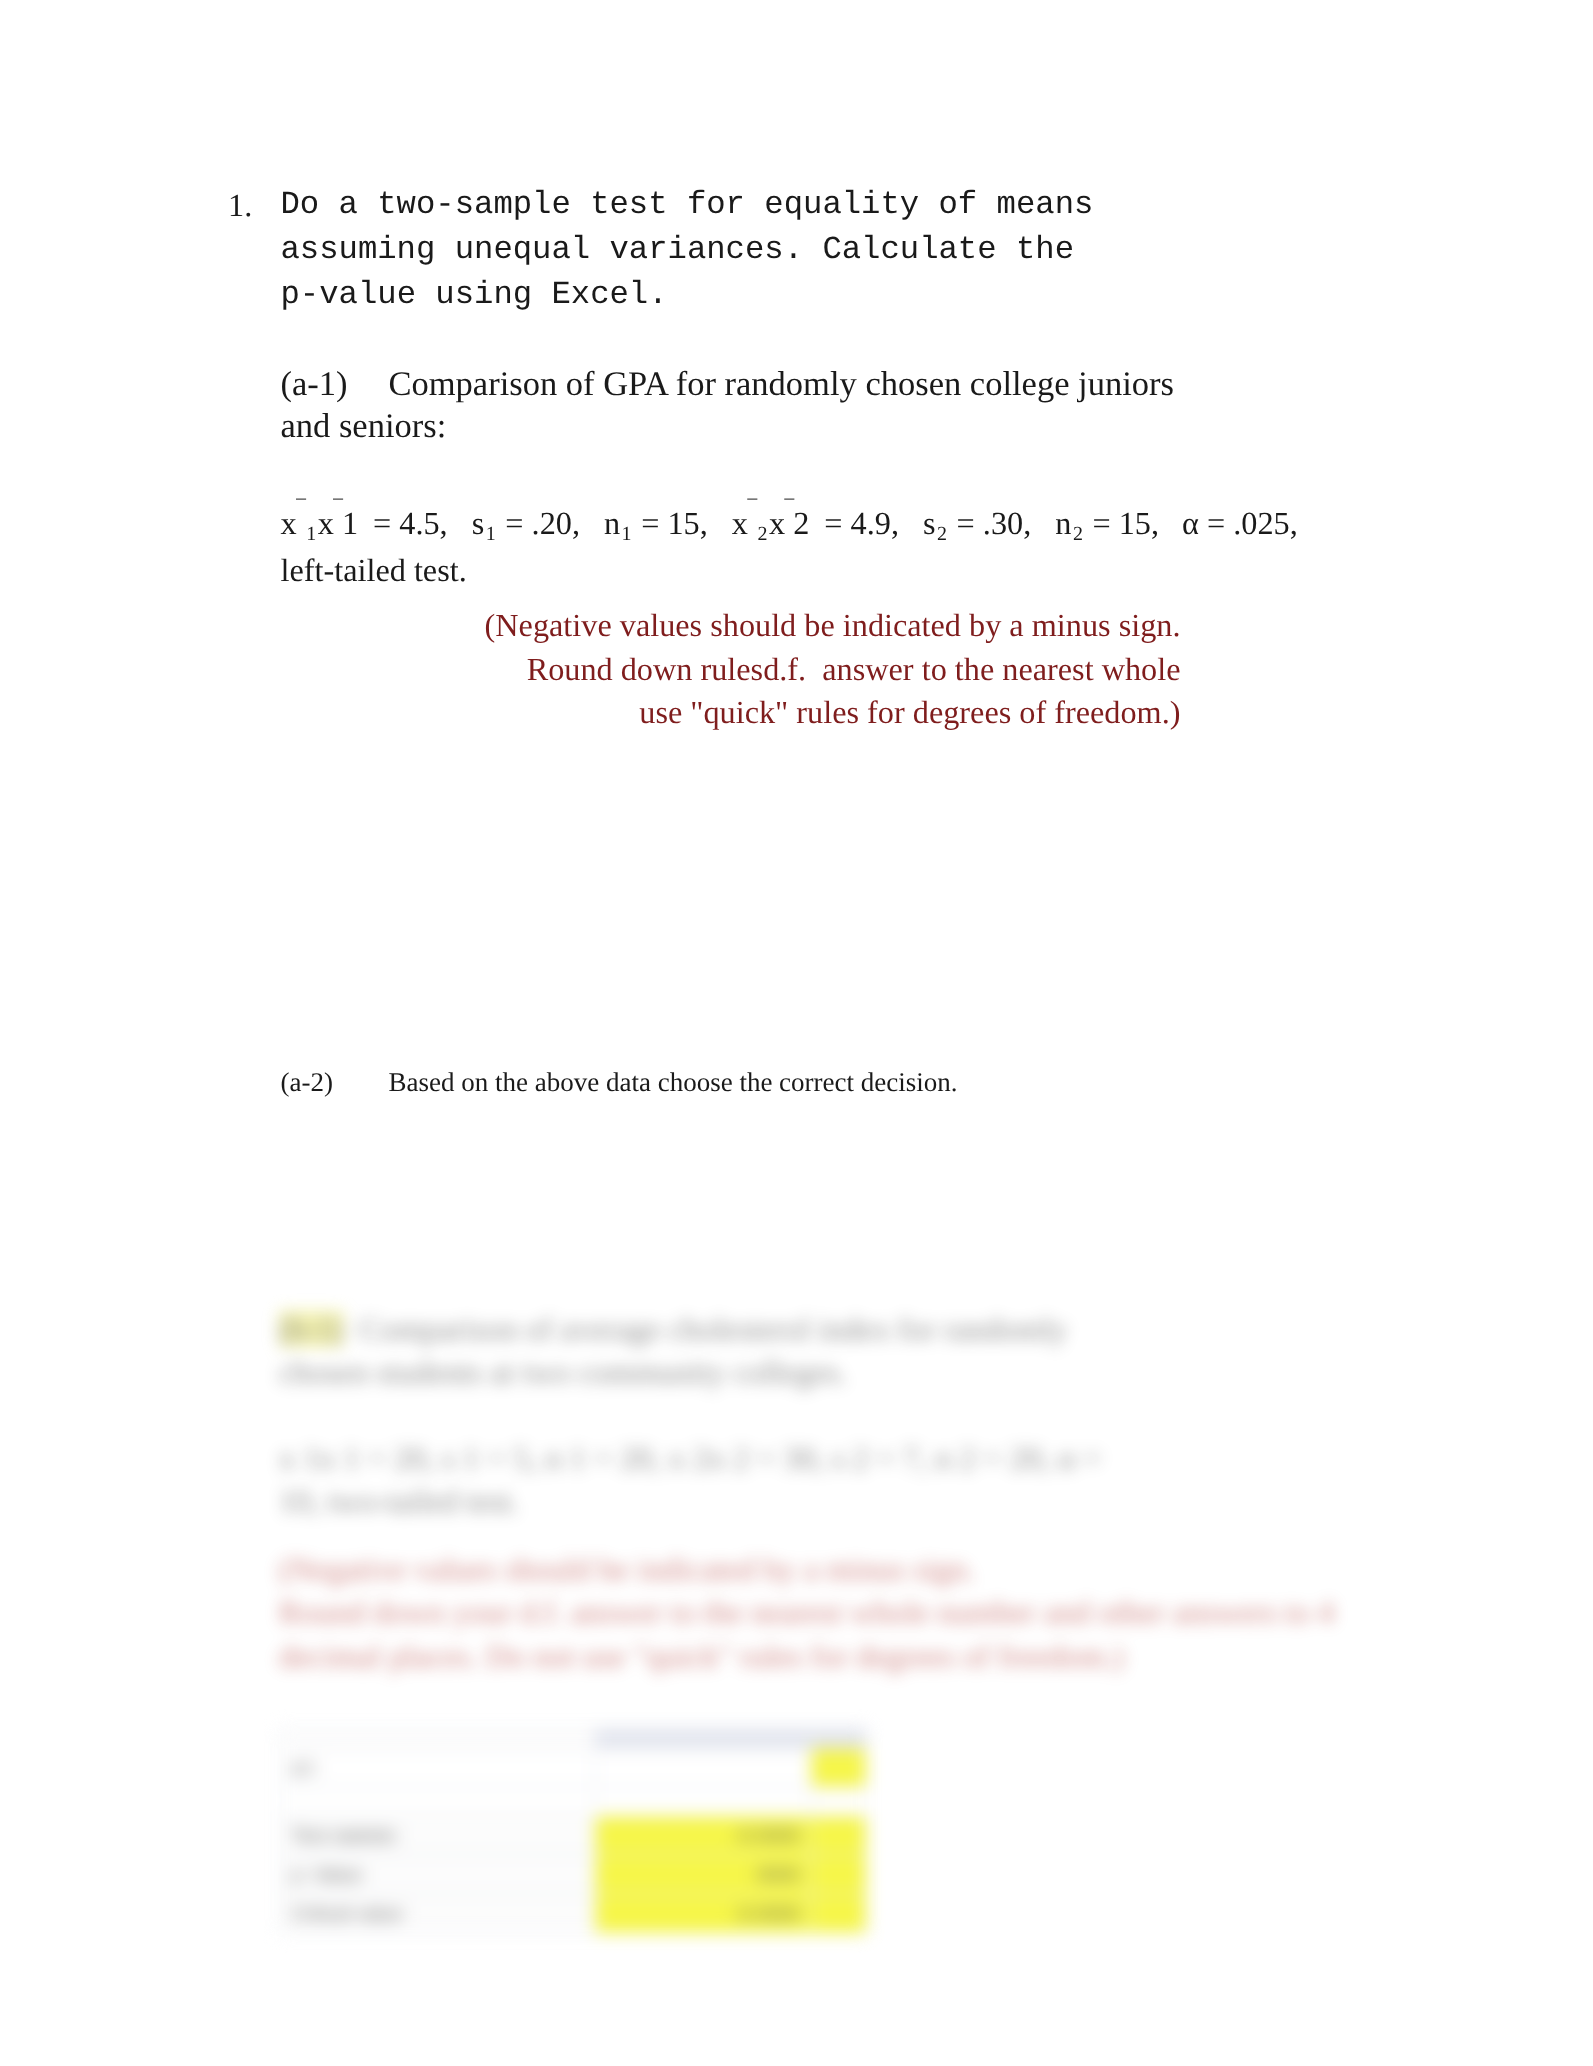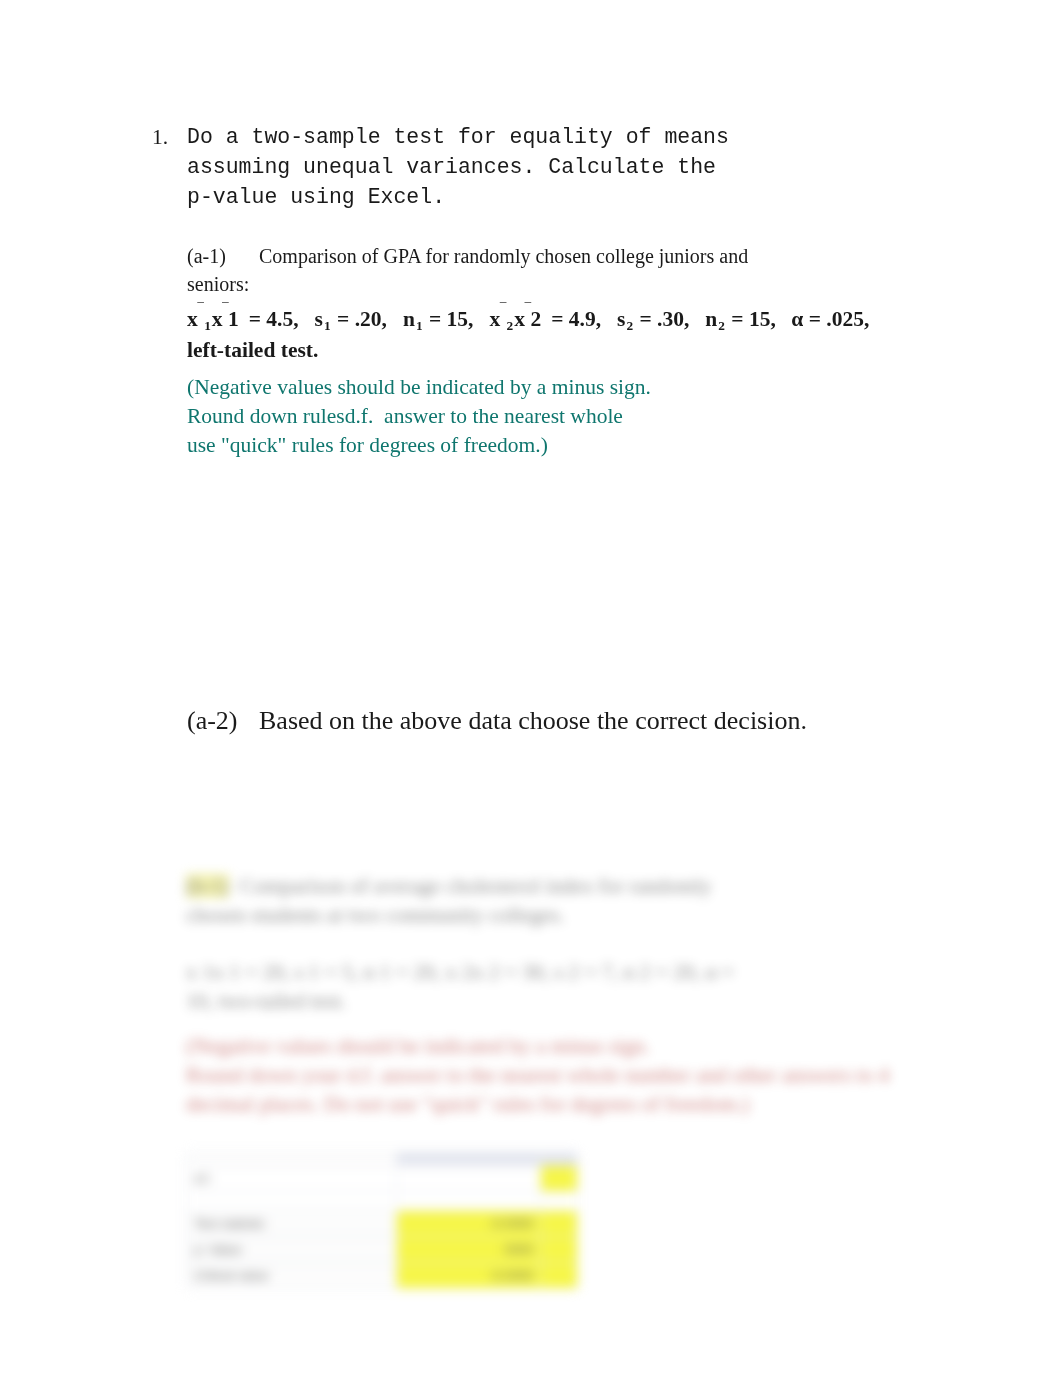--- a/index.html
+++ b/index.html
@@ -51,34 +51,34 @@
     width: 600px;
     font-family: Liberation Mono, monospace;
   }
   .q-stem .gap {
     display: inline-block;
     width: 58px;
   }
 
   .subpart {
     margin-top: 30px;
-    font-size: 20px;
+    font-size: 23px;
     line-height: 28px;
     width: 620px;
   }
   .subpart .tag {
     display: inline-block;
     width: 72px;
   }
 
   .givens {
+    margin-top: 30px;
     font-size: 21.5px;
     line-height: 29px;
     width: 690px;
-    font-weight: bold;
   }
   .givens .sym { white-space: nowrap; }
   .givens sub {
     font-size: 0.62em;
     vertical-align: baseline;
     position: relative;
     top: 0.28em;
     padding: 0 1px;
   }
   .bar {
@@ -95,21 +95,21 @@
     margin-top: 8px;
     font-size: 21.5px;
     line-height: 29px;
     width: 600px;
   }
 
   .subpart-2 {
     position: absolute;
     left: 187px;
     top: 707px;
-    font-size: 26px;
+    font-size: 18px;
     line-height: 28px;
     width: 700px;
   }
   .subpart-2 .tag {
     display: inline-block;
     width: 72px;
   }
 
   
   .blurred {
@@ -199,21 +199,21 @@
         </div>
 
         <div class="subpart">
           <span class="tag">(a-1)</span><span>Comparison of GPA for randomly chosen college juniors and seniors:</span>
         </div>
 
         <div class="givens">
           <span class="sym"><span>x</span><span class="bar">‾</span><sub>1</sub><span>x</span><span class="bar">‾</span><span>1</span></span><span class="sp"></span><span>= 4.5,</span><span class="sp-lg"></span><span class="sym"><span>s</span><sub>1</sub></span> <span>= .20,</span><span class="sp-lg"></span><span class="sym"><span>n</span><sub>1</sub></span> <span>= 15,</span><span class="sp-lg"></span><span class="sym"><span>x</span><span class="bar">‾</span><sub>2</sub><span>x</span><span class="bar">‾</span><span>2</span></span><span class="sp"></span><span>= 4.9,</span><span class="sp-lg"></span><span class="sym"><span>s</span><sub>2</sub></span> <span>= .30,</span><span class="sp-lg"></span><span class="sym"><span>n</span><sub>2</sub></span> <span>= 15,</span> <span class="sp"></span><span>α</span> <span>= .025, left-tailed test.</span>
         </div>
 
-        <div class="note" style="color: #0f766e;">
+        <div class="note" style="color: #7f1d1d; text-align: right;">
           <div>(Negative values should be indicated by a minus sign.</div>
           <div><span>Round down rules</span><span class="gap"></span><span>d.f.</span>&nbsp;&nbsp;<span>answer to the nearest whole</span></div>
           <div>use "quick" rules for degrees of freedom.)</div>
         </div>
 
       </div>
     </div>
   </div>
 
   <div class="subpart-2">

